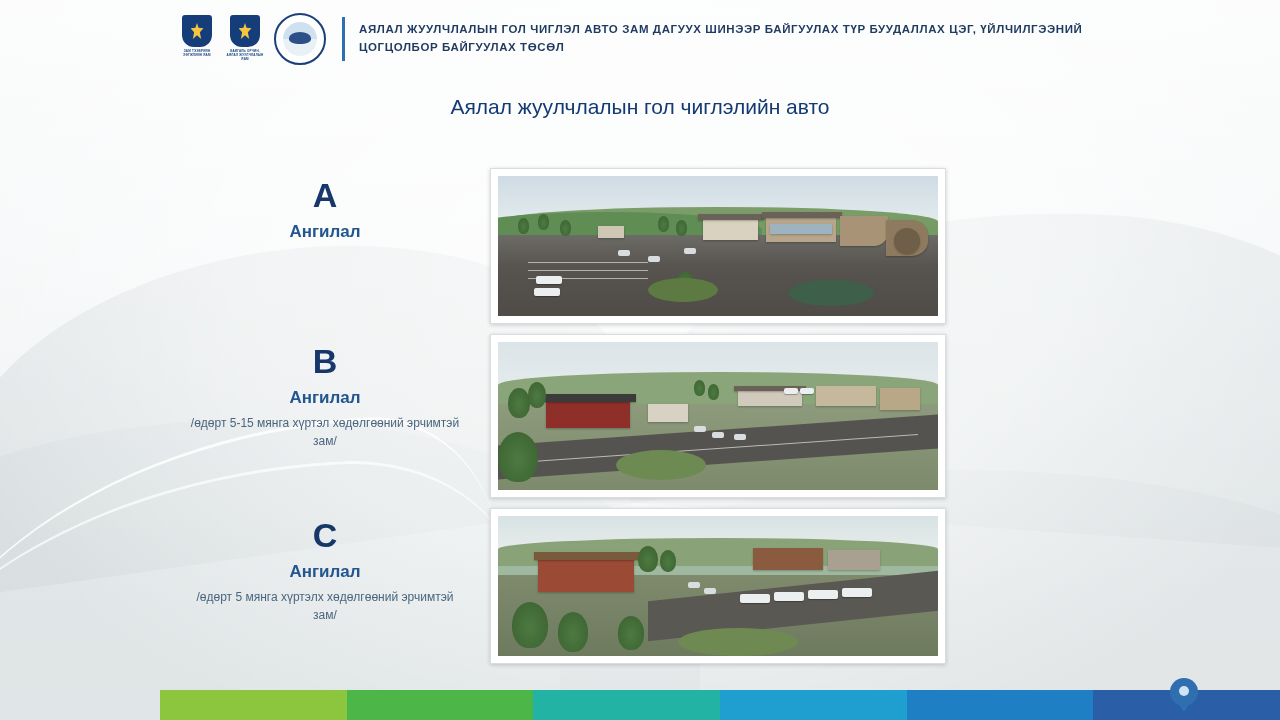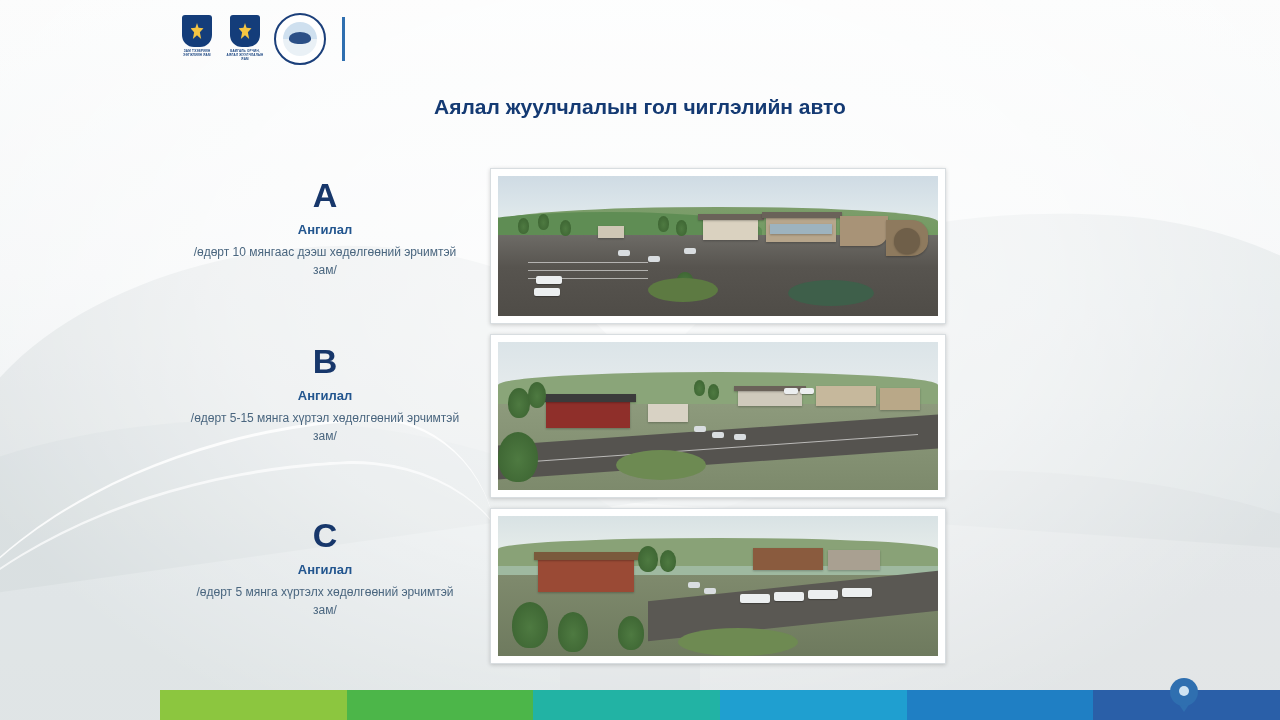--- a/index.html
+++ b/index.html
@@ -164,21 +164,21 @@
 
   
   .main-title {
     position: absolute;
     top: 92px;
     left: 0;
     width: 1280px;
     text-align: center;
     color: #143a73;
     font-size: 21px;
-    font-weight: bold;
+    font-weight: normal;
     line-height: 1.45;
     z-index: 5;
   }
 
   
   .rows {
     position: absolute;
     top: 168px;
     left: 0;
     width: 1280px;
@@ -196,21 +196,21 @@
     text-align: center;
     padding-top: 10px;
   }
   .row-letter {
     font-size: 34px;
     font-weight: bold;
     color: #17376b;
     line-height: 1;
   }
   .row-angilal {
-    font-size: 13px;
+    font-size: 17px;
     font-weight: bold;
     color: #23568f;
     margin-top: 10px;
   }
   .row-desc {
     font-size: 12px;
     color: #4a667f;
     margin-top: 6px;
     line-height: 1.5;
     padding: 0 26px;
@@ -348,33 +348,33 @@
     <div class="logo-emblem">
       <div class="shield"></div>
       <div class="cap">БАЙГАЛЬ ОРЧИН, АЯЛАЛ ЖУУЛЧЛАЛЫН ЯАМ</div>
     </div>
     <div class="logo-circle">
       <div class="inner"></div>
       <div class="ring-text"></div>
     </div>
   </div>
   <div class="header-divider"></div>
+  <div class="header-title">АЯЛАЛ ЖУУЛЧЛАЛЫН ГОЛ ЧИГЛЭЛ АВТО ЗАМ ДАГУУХ ШИНЭЭР БАЙГУУЛАХ ТҮР БУУДАЛЛАХ ЦЭГ, ҮЙЛЧИЛГЭЭНИЙ ЦОГЦОЛБОР БАЙГУУЛАХ ТӨСӨЛ</div>
 </div>
 
 <div class="main-title">
   <div>Аялал жуулчлалын гол чиглэлийн авто</div>
 </div>
 
 <div class="rows">
 
   <div class="row">
     <div class="row-label">
       <div class="row-letter">А</div>
       <div class="row-angilal">Ангилал</div>
-      <div class="row-desc">/өдөрт 10 мянгаас дээш хөдөлгөөний эрчимтэй зам/</div>
     </div>
     <div class="photo-frame">
       <div class="photo a">
         <div class="sky"></div>
         <div class="hills"></div>
         <div class="hills2"></div>
         <div class="ground a"></div>
         <div class="bld" style="left:205px;top:42px;width:55px;height:22px;background:#dad2c0;"></div>
         <div class="bld roofdark" style="left:200px;top:38px;width:66px;height:6px;"></div>
         <div class="bld" style="left:268px;top:40px;width:70px;height:26px;background:#b7a68c;"></div>

